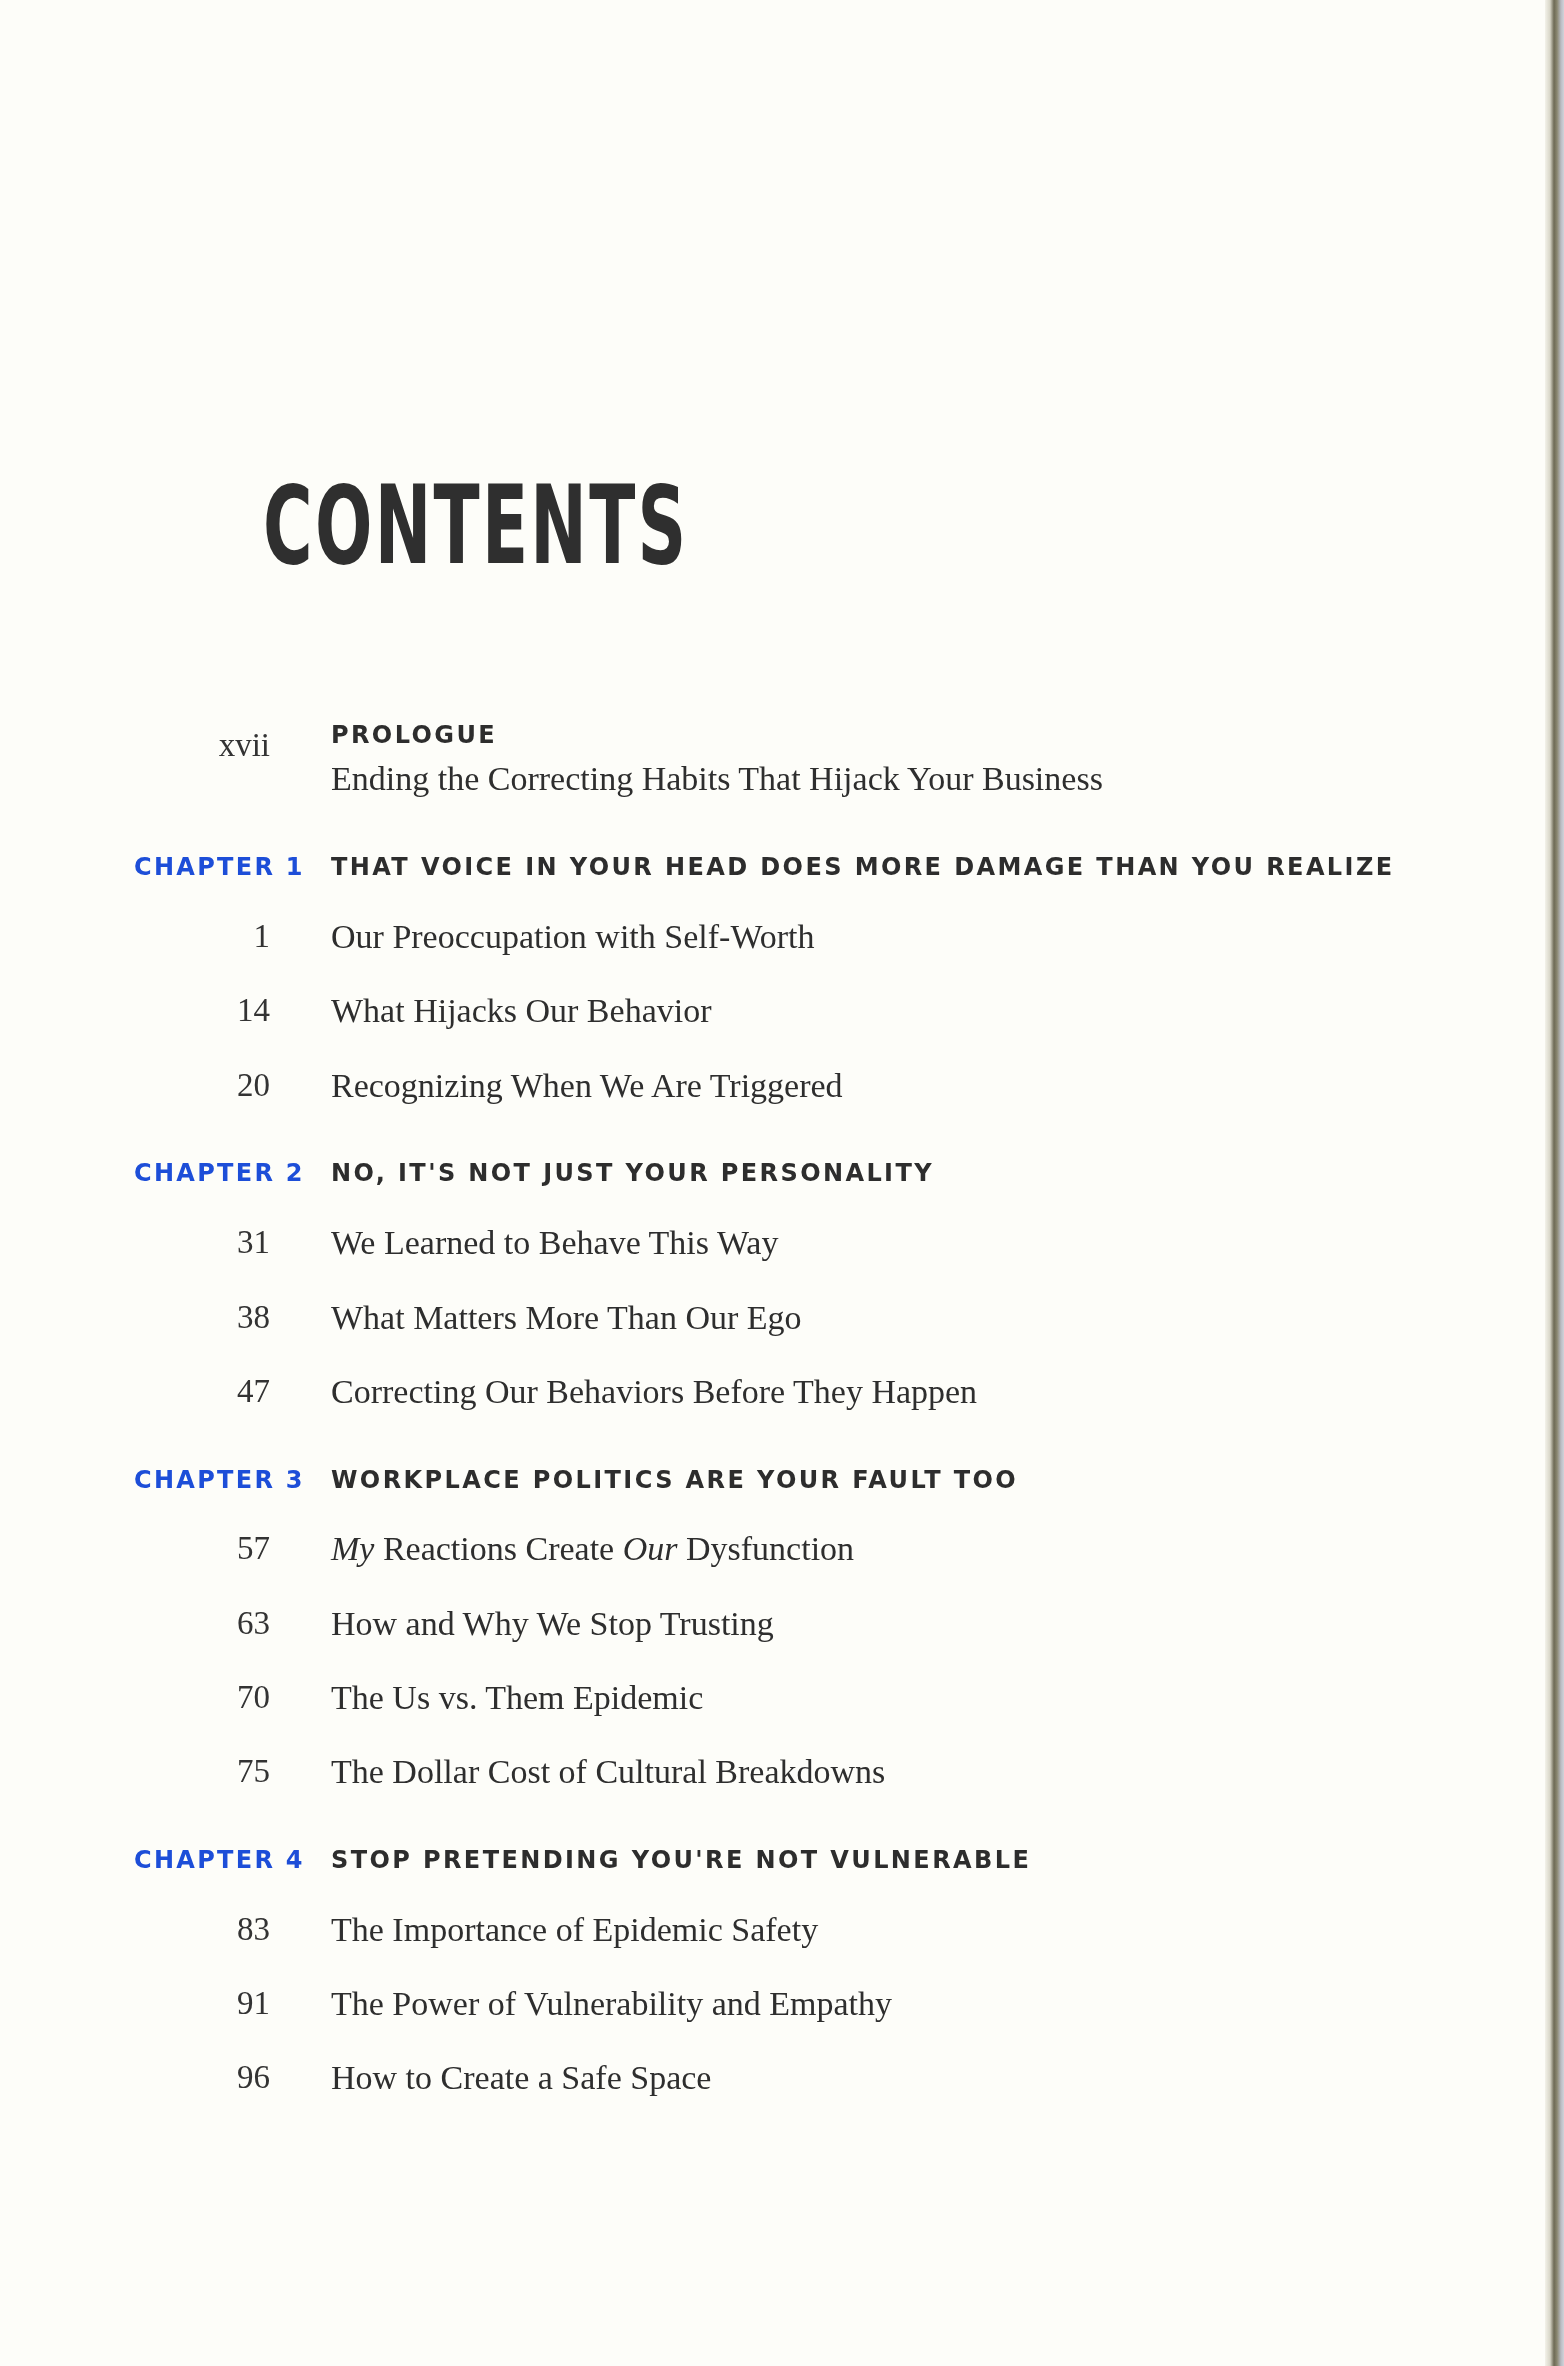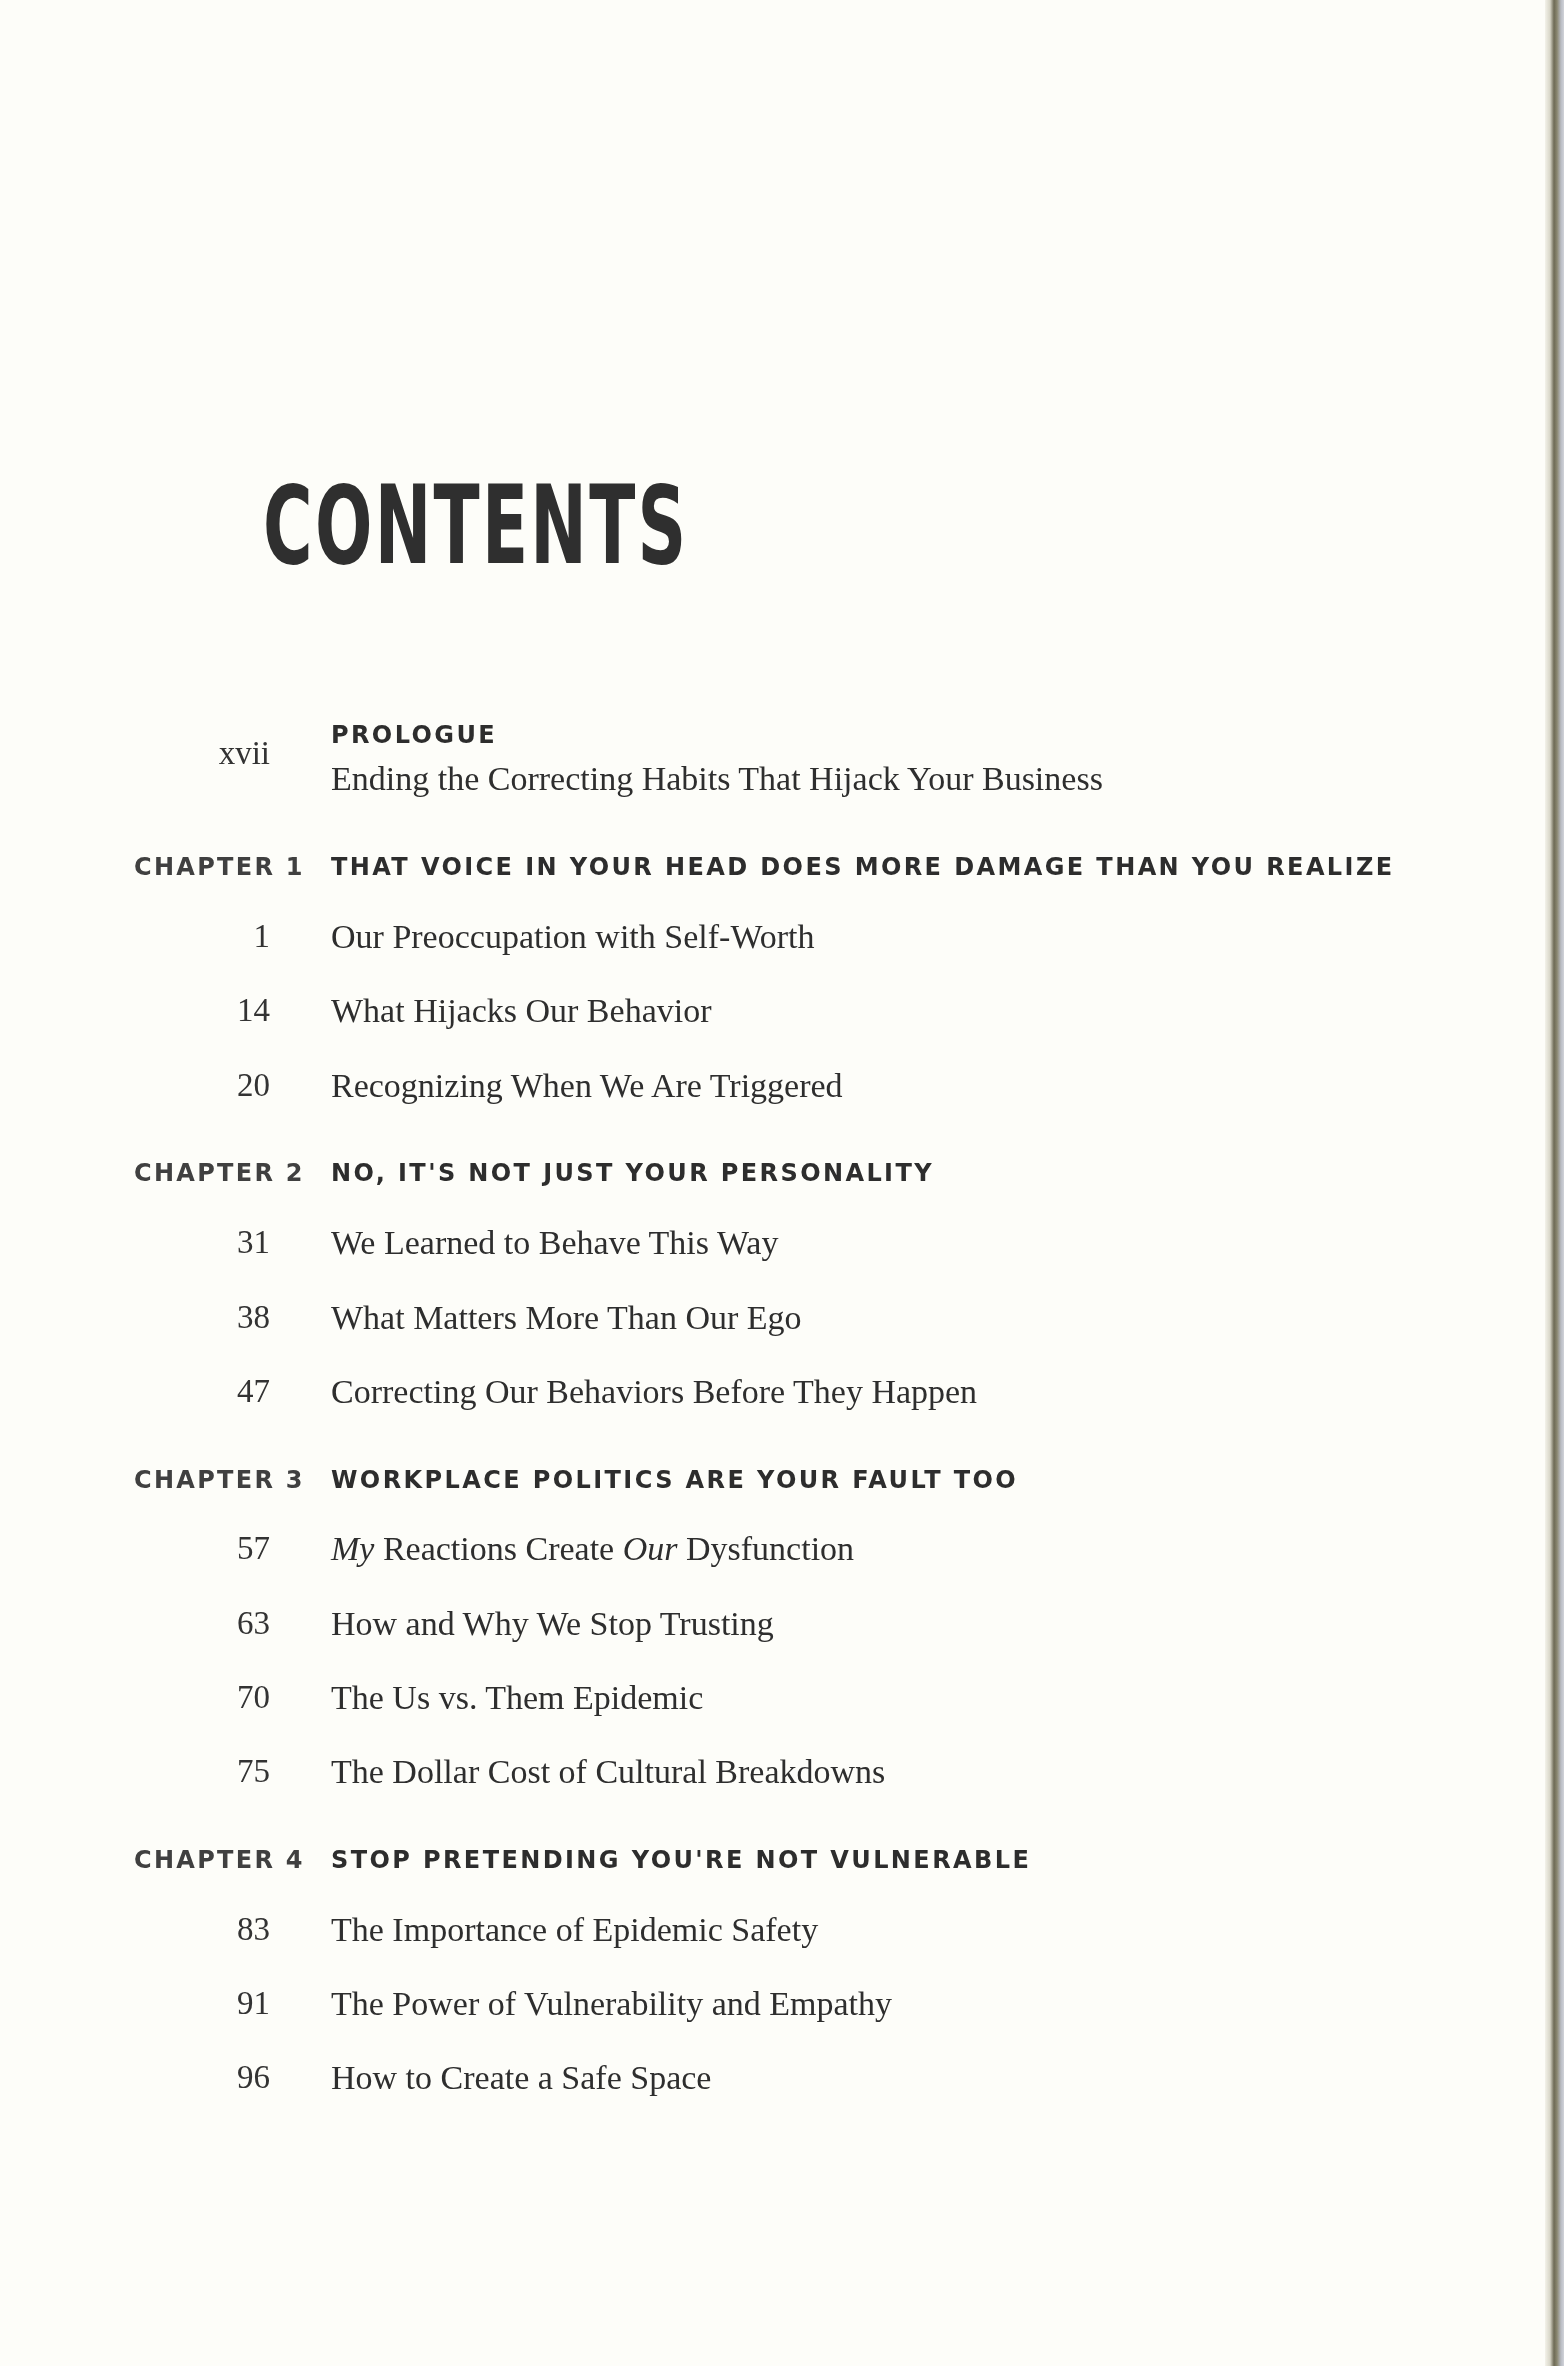--- a/index.html
+++ b/index.html
@@ -22,21 +22,21 @@
   }
   .row { position:absolute; left:0; width:1565px; }
   .num {
     position:absolute; right:1295px; 
     font-family:"Liberation Serif", serif; font-size:33px; color:#333;
     white-space:nowrap;
   }
   .chap {
     position:absolute; left:134px;
     font-family:"DejaVu Sans", sans-serif; font-weight:bold;
-    font-size:24px; letter-spacing:2.3px; color:#404040;
+    font-size:24px; letter-spacing:2.3px; color:#1d4ed8;
     white-space:nowrap;
   }
   .head {
     position:absolute; left:331px;
     font-family:"DejaVu Sans", sans-serif; font-weight:bold;
     font-size:24px; letter-spacing:2.4px; color:#2d2d2d;
     white-space:nowrap;
   }
   .entry {
     position:absolute; left:331px;
@@ -47,21 +47,21 @@
 </style>
 </head>
 <body>
 
 <div class="page">
   <div class="edge"></div>
 
   <div class="title">CONTENTS</div>
 
   <div class="row" style="top:719px;">
-    <span class="num" style="top:16px;">xvii</span>
+    <span class="num" style="top:8px;">xvii</span>
     <span class="head" style="top:1.9px;">PROLOGUE</span>
     <span class="entry" style="top:41px;">Ending the Correcting Habits That Hijack Your Business</span>
   </div>
 
   <div class="row" style="top:853px;">
     <span class="chap">CHAPTER 1</span>
     <span class="head">THAT VOICE IN YOUR HEAD DOES MORE DAMAGE THAN YOU REALIZE</span>
   </div>
   <div class="row" style="top:918px;">
     <span class="num">1</span>

